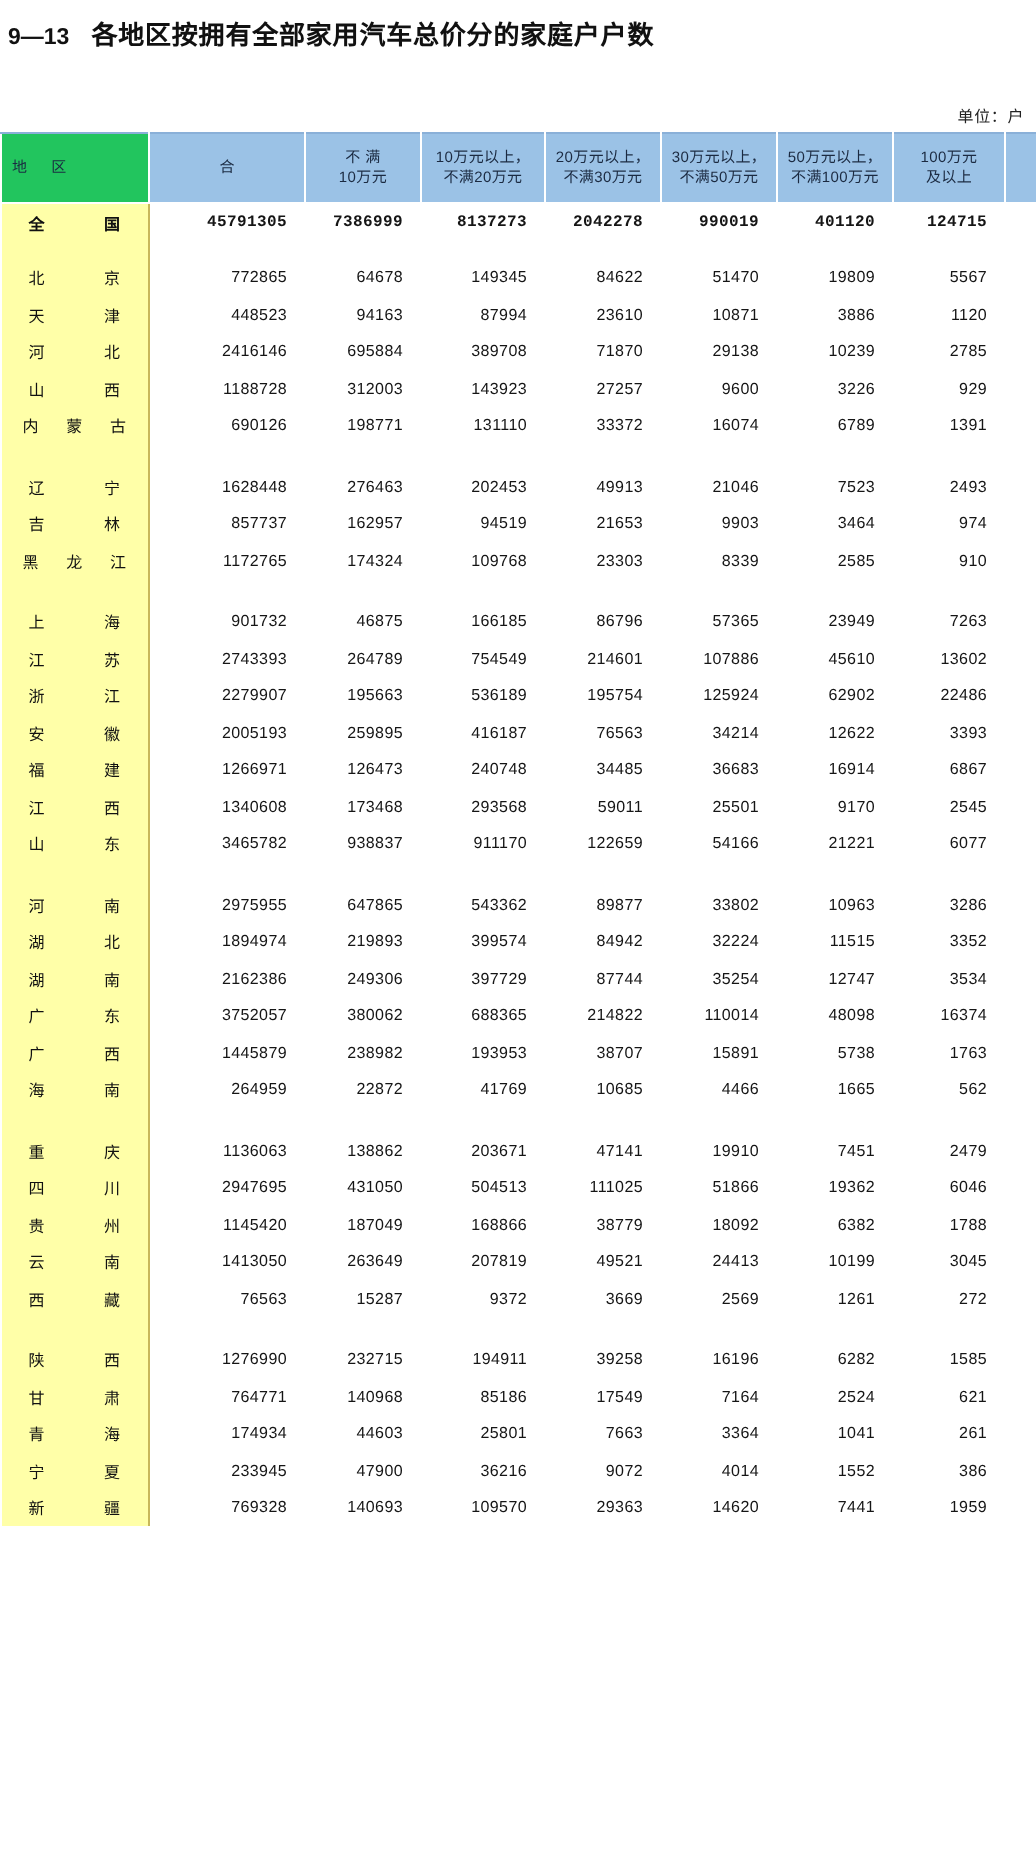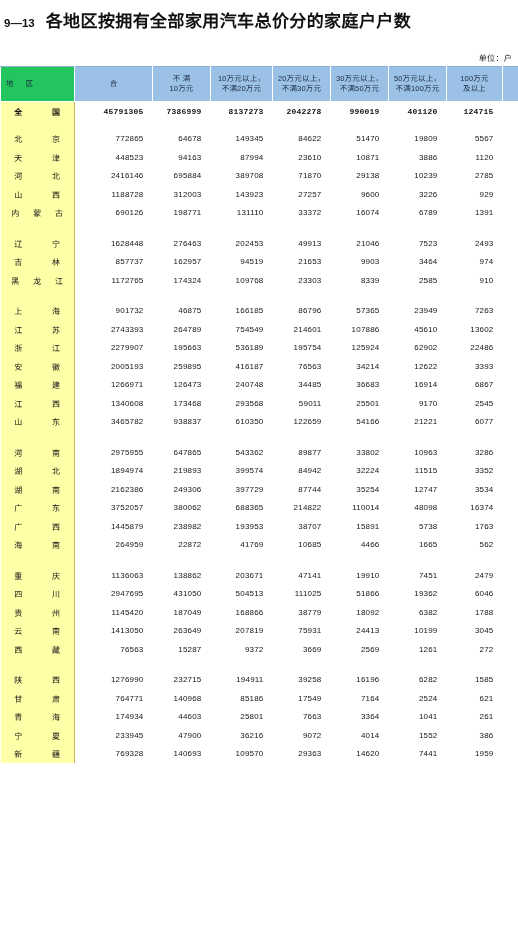--- a/index.html
+++ b/index.html
@@ -32,21 +32,21 @@
     height: 22px;
   }
   .title-num {
     font-size: 11.5px;
     font-weight: 700;
     letter-spacing: 0px;
     color: #111;
     margin-right: 11px;
   }
   .title-text {
-    font-size: 17px;
+    font-size: 13px;
     font-weight: 700;
     letter-spacing: 0.4px;
     color: #111;
   }
 
   
   .unit-row {
     height: 20px;
     display: flex;
     justify-content: flex-end;
@@ -500,21 +500,21 @@
         </tr>
         <tr class="data">
           <td class="region">
             <span class="rname">
               <span>山</span>
               <span>东</span>
             </span>
           </td>
           <td class="num">3465782</td>
           <td class="num">938837</td>
-          <td class="num">610350</td>
+          <td class="num">911170</td>
           <td class="num">122659</td>
           <td class="num">54166</td>
           <td class="num">21221</td>
           <td class="num">6077</td>
           <td class="num">1712472</td>
         </tr>
         <tr class="spacer">
           <td class="region"></td>
           <td></td>
           <td></td>
@@ -683,21 +683,21 @@
         <tr class="data">
           <td class="region">
             <span class="rname">
               <span>云</span>
               <span>南</span>
             </span>
           </td>
           <td class="num">1413050</td>
           <td class="num">263649</td>
           <td class="num">207819</td>
-          <td class="num">75931</td>
+          <td class="num">49521</td>
           <td class="num">24413</td>
           <td class="num">10199</td>
           <td class="num">3045</td>
           <td class="num">854404</td>
         </tr>
         <tr class="data">
           <td class="region">
             <span class="rname">
               <span>西</span>
               <span>藏</span>

